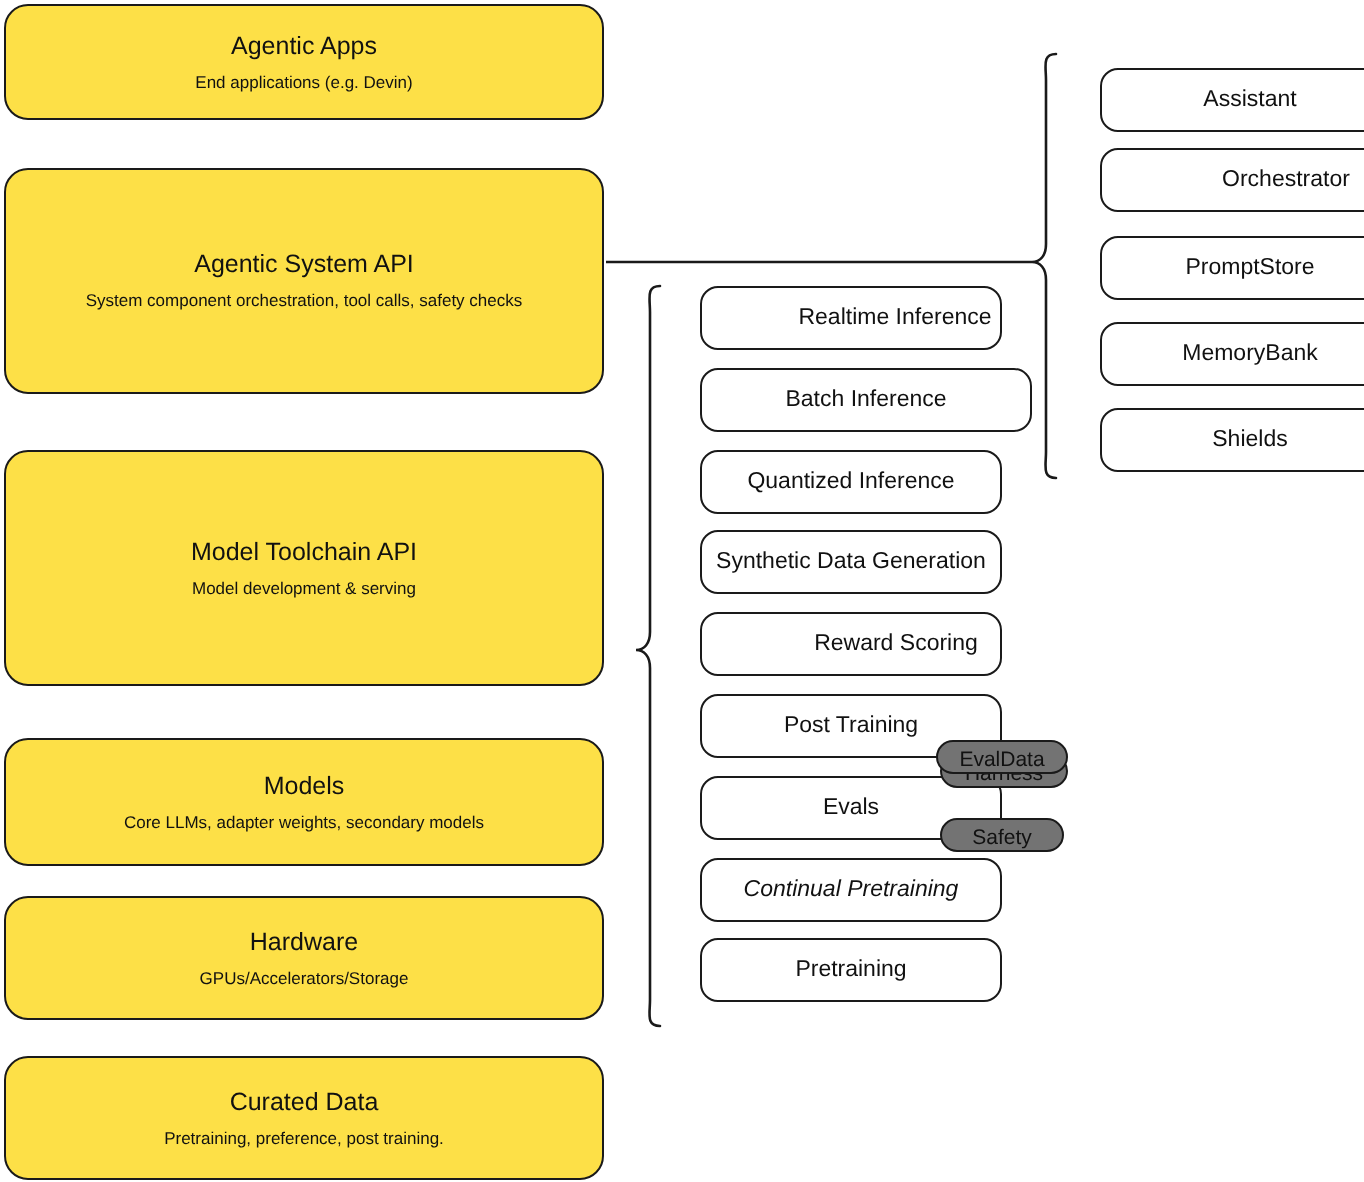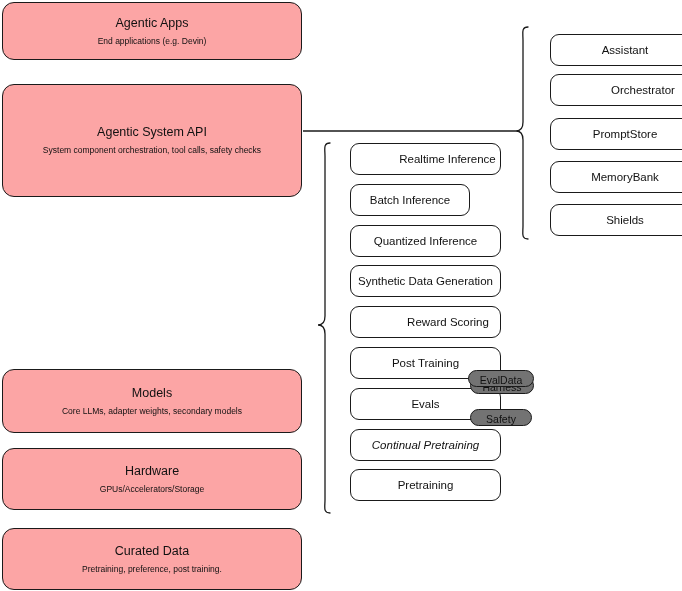--- a/index.html
+++ b/index.html
@@ -18,21 +18,21 @@
     overflow: hidden;
     background: #ffffff;
   }
 
   
   .box {
     position: absolute;
     box-sizing: border-box;
     border: 1.3px solid #1a1a1a;
     border-radius: 12px;
-    background: #fca5a5;
+    background: #fde047;
     display: flex;
     flex-direction: column;
     align-items: center;
     justify-content: center;
     text-align: center;
     line-height: 1.25;
   }
   .box .title {
     font-size: 12.5px;
     color: #111111;
@@ -91,20 +91,24 @@
   <div class="box stack-box" style="left:2px; top:2px; width:300px; height:58px;">
     <div class="title">Agentic Apps</div>
     <div class="subtitle">End applications (e.g. Devin)</div>
   </div>
 
   <div class="box stack-box" style="left:2px; top:84px; width:300px; height:113px;">
     <div class="title">Agentic System API</div>
     <div class="subtitle">System component orchestration, tool calls, safety checks</div>
   </div>
 
+  <div class="box stack-box" style="left:2px; top:225px; width:300px; height:118px;">
+    <div class="title">Model Toolchain API</div>
+    <div class="subtitle">Model development &amp; serving</div>
+  </div>
 
   <div class="box stack-box" style="left:2px; top:369px; width:300px; height:64px;">
     <div class="title">Models</div>
     <div class="subtitle">Core LLMs, adapter weights, secondary models</div>
   </div>
 
   <div class="box stack-box" style="left:2px; top:448px; width:300px; height:62px;">
     <div class="title">Hardware</div>
     <div class="subtitle">GPUs/Accelerators/Storage</div>
   </div>
@@ -133,21 +137,21 @@
                C 325 322, 322 325, 318 325
                C 322 325, 325 328, 325 334
                L 325 500
                C 325 507, 323 513, 330 513" stroke="#1a1a1a" stroke-width="1.3" fill="none" stroke-linecap="round"></path>
     </svg>
   </div>
 
   <div class="item-box" style="left:330px; top:143px; width:151px; height:32px;padding-left:44px;">
     <span>Realtime Inference</span>
   </div>
-  <div class="item-box" style="left:330px; top:184px; width:120px; height:32px;">
+  <div class="item-box" style="left:330px; top:184px; width:166px; height:32px;">
     <span>Batch Inference</span>
   </div>
   <div class="item-box" style="left:330px; top:225px; width:151px; height:32px;">
     <span>Quantized Inference</span>
   </div>
   <div class="item-box" style="left:330px; top:265px; width:151px; height:32px;">
     <span>Synthetic Data Generation</span>
   </div>
   <div class="item-box" style="left:330px; top:306px; width:151px; height:32px;padding-left:45px;">
     <span>Reward Scoring</span>

